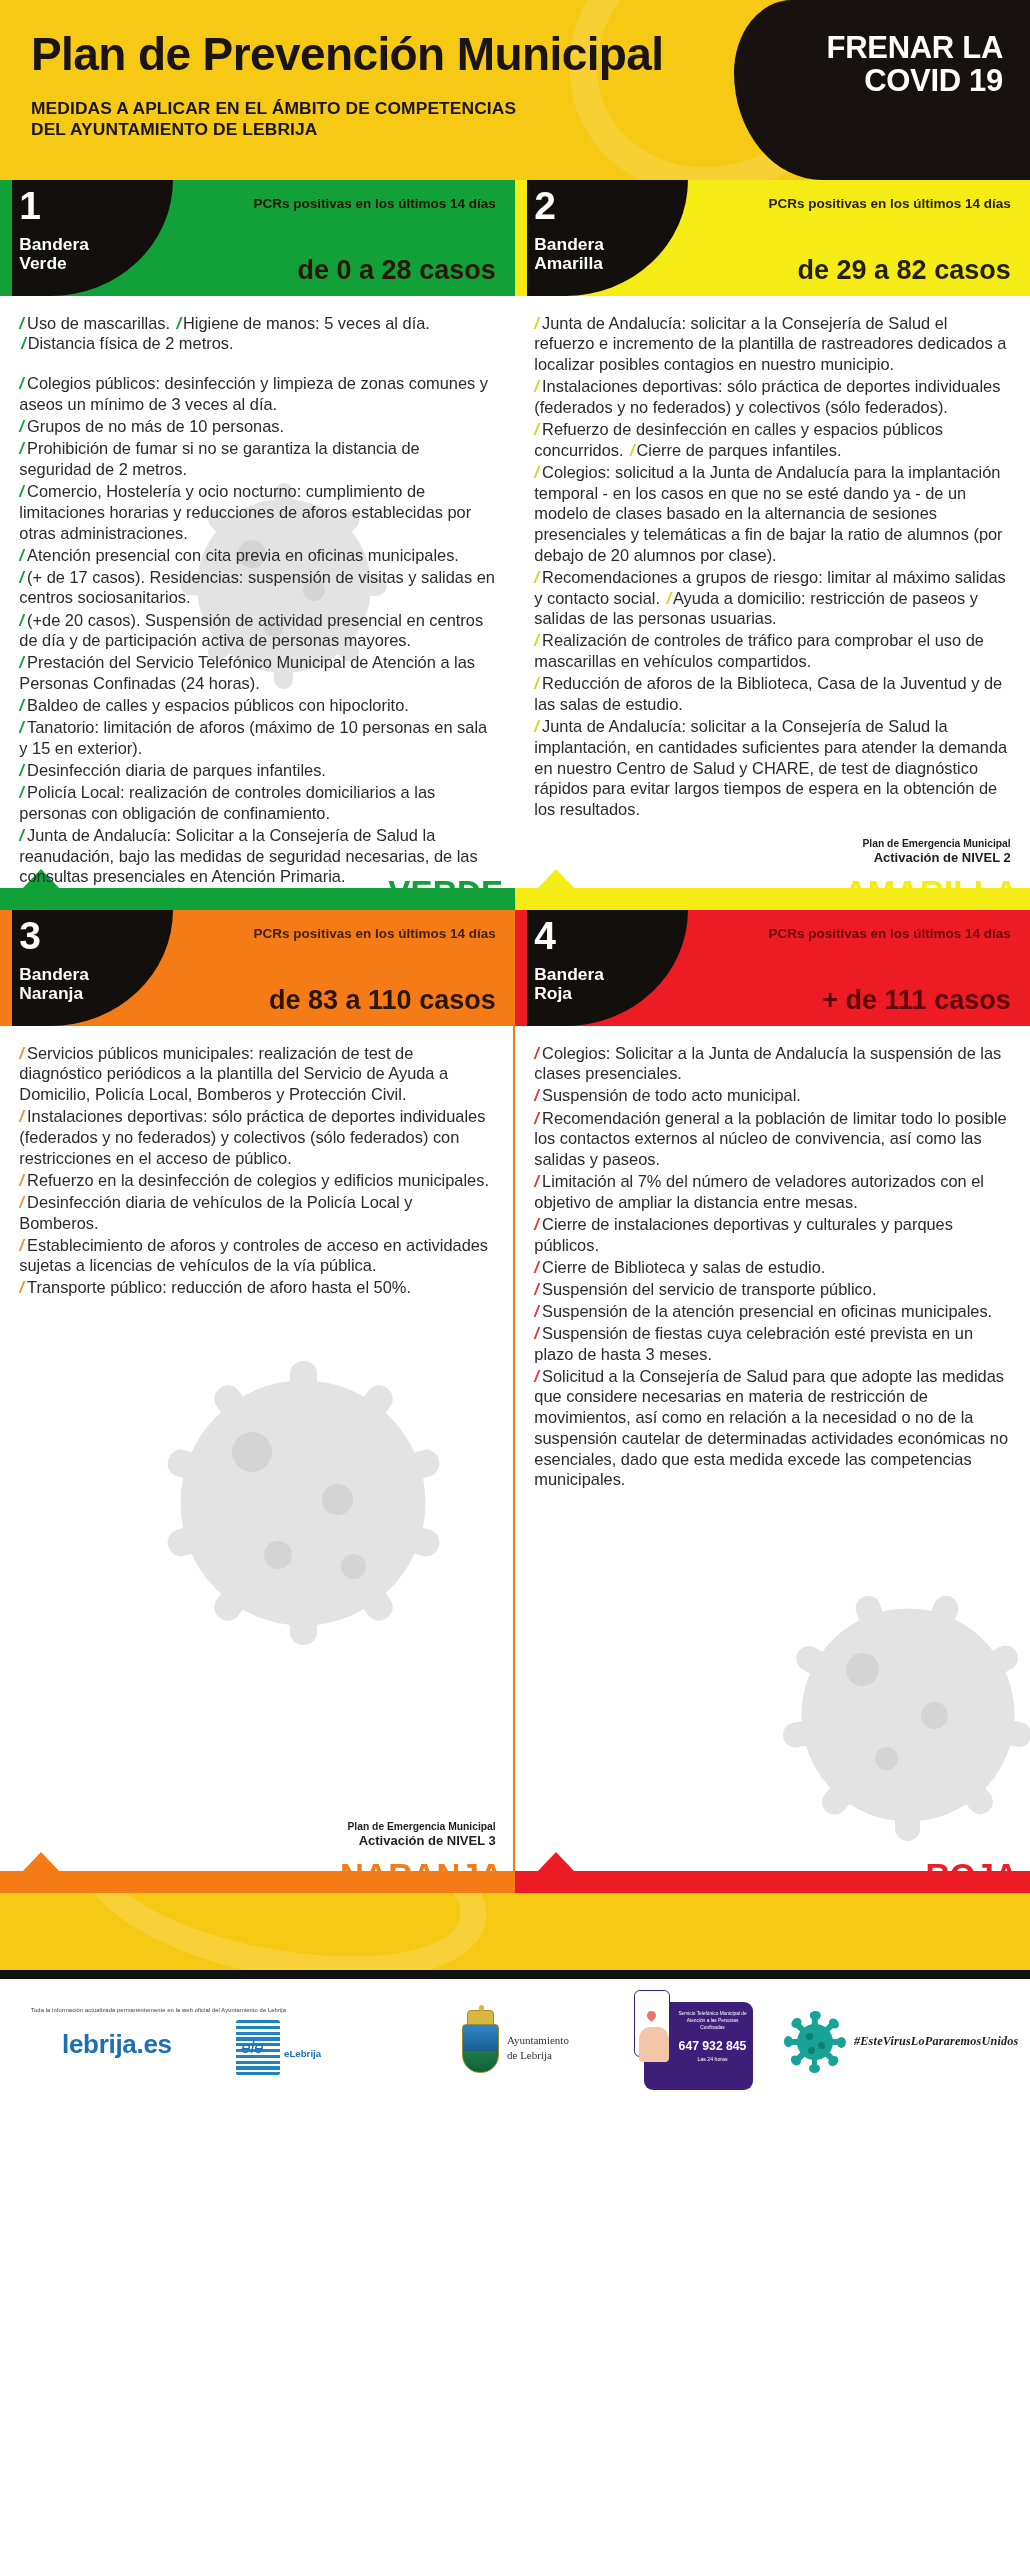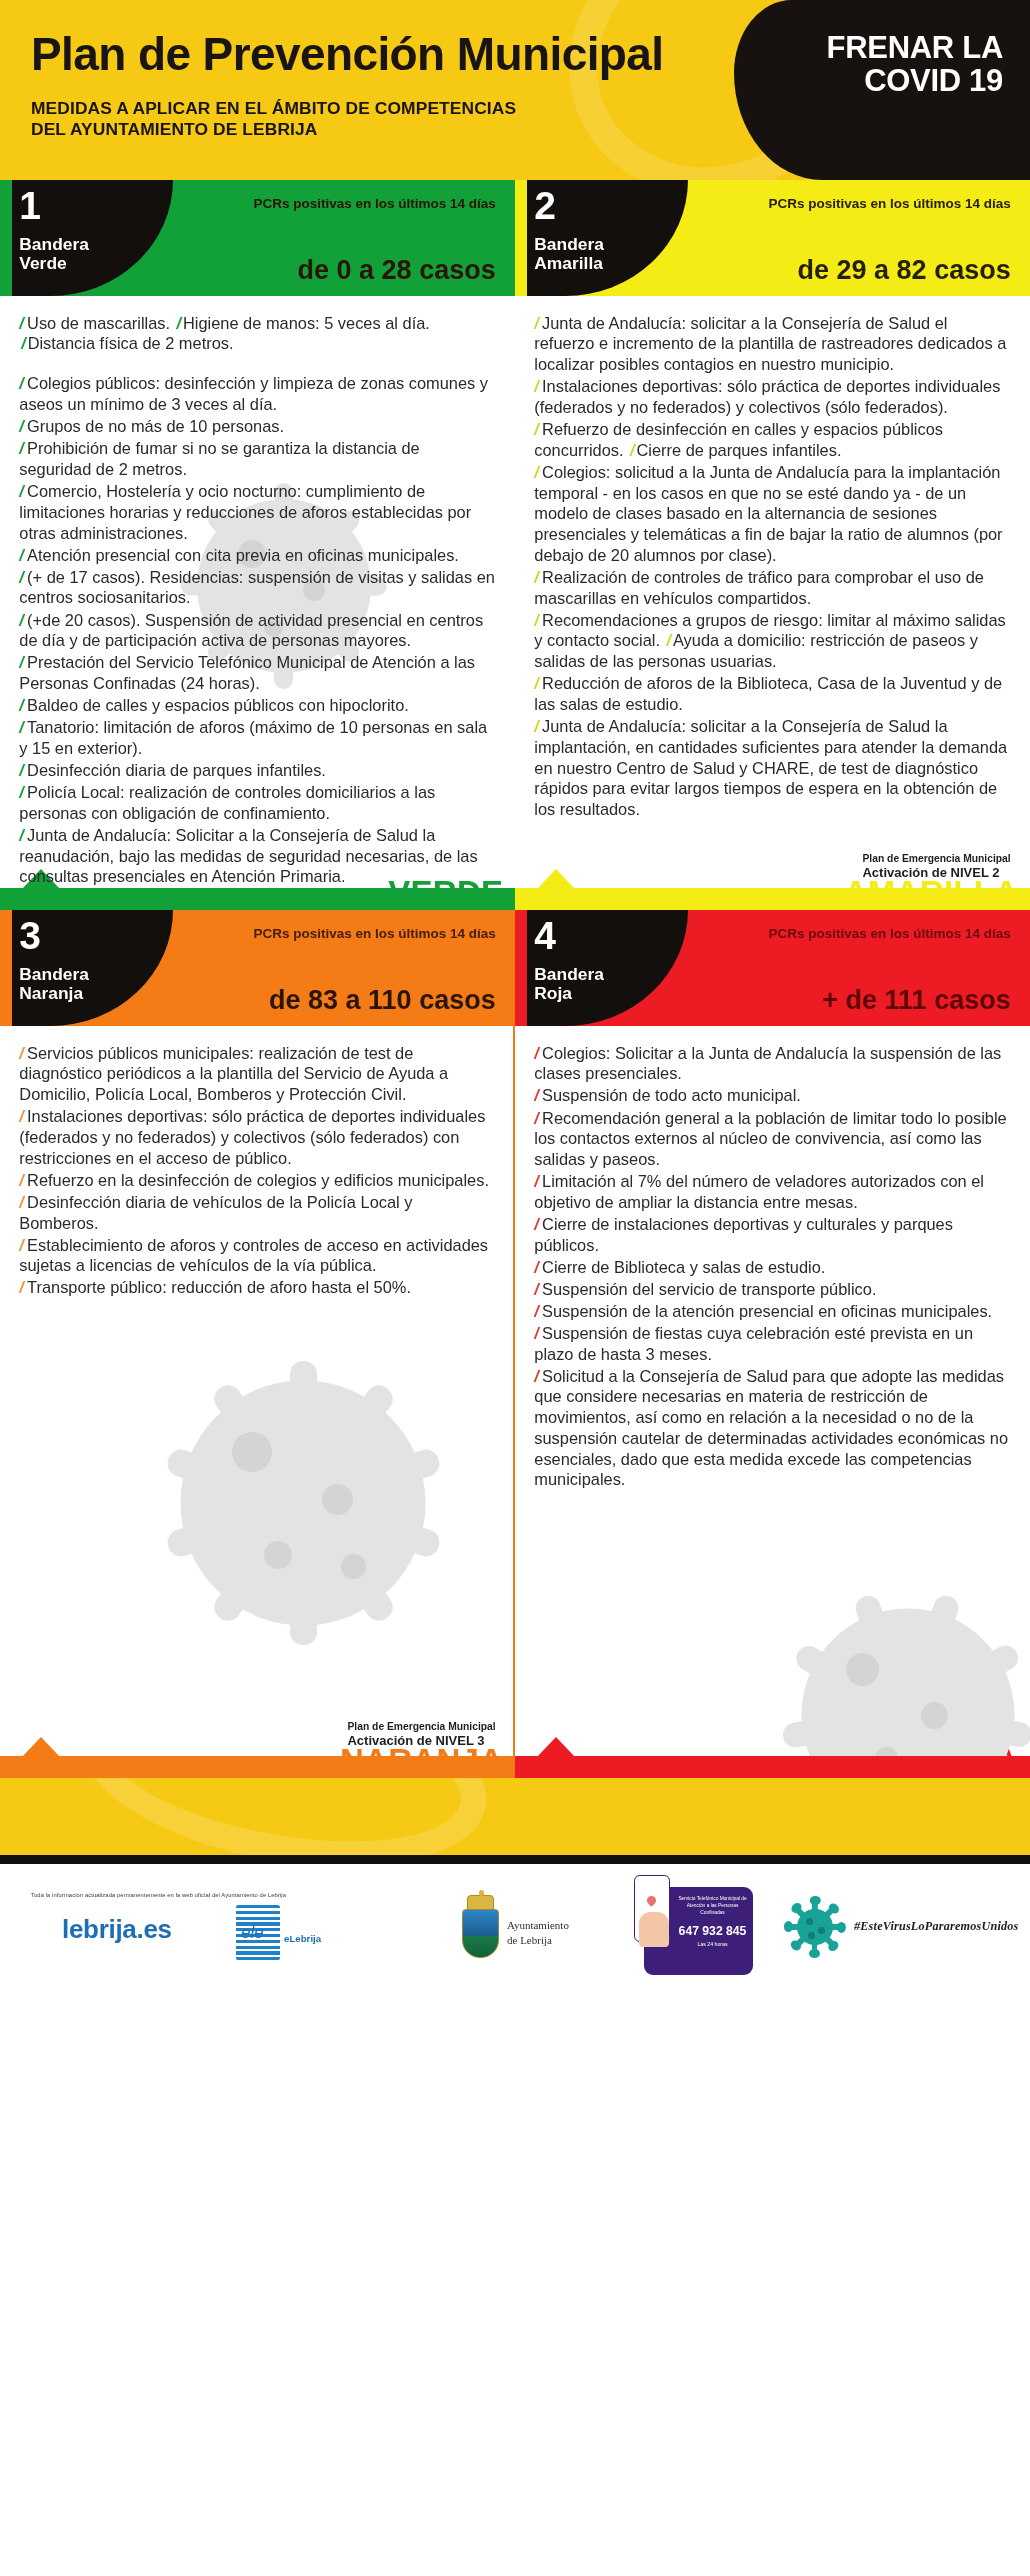--- a/index.html
+++ b/index.html
@@ -178,21 +178,21 @@
   .naranja .head-notch { border-top: 23px solid #f47b16; }
   .roja    .head-notch { border-top: 23px solid #ed1c24; }
 
   
   .level-body {
     position: relative;
     padding: 16.7px 19.3px 13px 19.3px;
     background: #ffffff;
   }
   .level-body.tall1 { height: 592px; }
-  .level-body.tall2 { height: 730px; }
+  .level-body.tall2 { height: 845px; }
 
   .measure-list { position: relative; z-index: 2; }
   .measure {
     font-size: 16.4px;
     line-height: 1.265;
     color: #2a2a2a;
     margin: 0 0 1.3px 0;
     text-indent: 0;
   }
   .measure.gap { margin-top: 19.3px; }
@@ -210,21 +210,22 @@
     font-weight: bold;
     font-style: italic;
     padding: 0 1.9px;
   }
   .verde-txt .inline-slash    { color: #12a038; }
   .amarilla-txt .inline-slash { color: #d6d22a; }
 
   .plan-note {
     position: absolute;
     right: 19.3px;
-    bottom: 7px;
+    bottom: 22px;
+    text-align: right;
     z-index: 3;
   }
   .plan-note-line1 { font-size: 10.3px; font-weight: bold; color: #1e1e1e; line-height: 1.25; }
   .plan-note-line2 { font-size: 13px; font-weight: bold; color: #1e1e1e; line-height: 1.2; }
 
   
   .col-sep {
     position: absolute;
     top: 0;
     bottom: 0;
@@ -620,25 +621,25 @@
 
       <div class="level-body tall1 amarilla-txt">
         <div class="measure-list">
           <p class="measure"><span class="slash">/</span><span>Junta de Andalucía: solicitar a la Consejería de Salud el refuerzo e incremento de la plantilla de rastreadores dedicados a localizar posibles contagios en nuestro municipio.</span></p>
           <p class="measure"><span class="slash">/</span><span>Instalaciones deportivas: sólo práctica de deportes individuales (federados y no federados) y colectivos (sólo federados).</span></p>
           <p class="measure">
             <span class="slash">/</span><span>Refuerzo de desinfección en calles y espacios públicos concurridos.</span>
             <span class="inline-slash">/</span><span>Cierre de parques infantiles.</span>
           </p>
           <p class="measure"><span class="slash">/</span><span>Colegios: solicitud a la Junta de Andalucía para la implantación temporal - en los casos en que no se esté dando ya - de un modelo de clases basado en la alternancia de sesiones presenciales y telemáticas a fin de bajar la ratio de alumnos (por debajo de 20 alumnos por clase).</span></p>
-          <p class="measure"><span class="slash">/</span><span>Realización de controles de tráfico para comprobar el uso de mascarillas en vehículos compartidos.</span></p>
           <p class="measure">
             <span class="slash">/</span><span>Recomendaciones a grupos de riesgo: limitar al máximo salidas y contacto social.</span>
             <span class="inline-slash">/</span><span>Ayuda a domicilio: restricción de paseos y salidas de las personas usuarias.</span>
           </p>
+          <p class="measure"><span class="slash">/</span><span>Realización de controles de tráfico para comprobar el uso de mascarillas en vehículos compartidos.</span></p>
           <p class="measure"><span class="slash">/</span><span>Reducción de aforos de la Biblioteca, Casa de la Juventud y de las salas de estudio.</span></p>
           <p class="measure"><span class="slash">/</span><span>Junta de Andalucía: solicitar a la Consejería de Salud la implantación, en cantidades suficientes para atender la demanda en nuestro Centro de Salud y CHARE, de test de diagnóstico rápidos para evitar largos tiempos de espera en la obtención de los resultados.</span></p>
         </div>
         <div class="plan-note">
           <div class="plan-note-line1">Plan de Emergencia Municipal</div>
           <div class="plan-note-line2">Activación de NIVEL 2</div>
         </div>
       </div>
     </div>
   </div>

